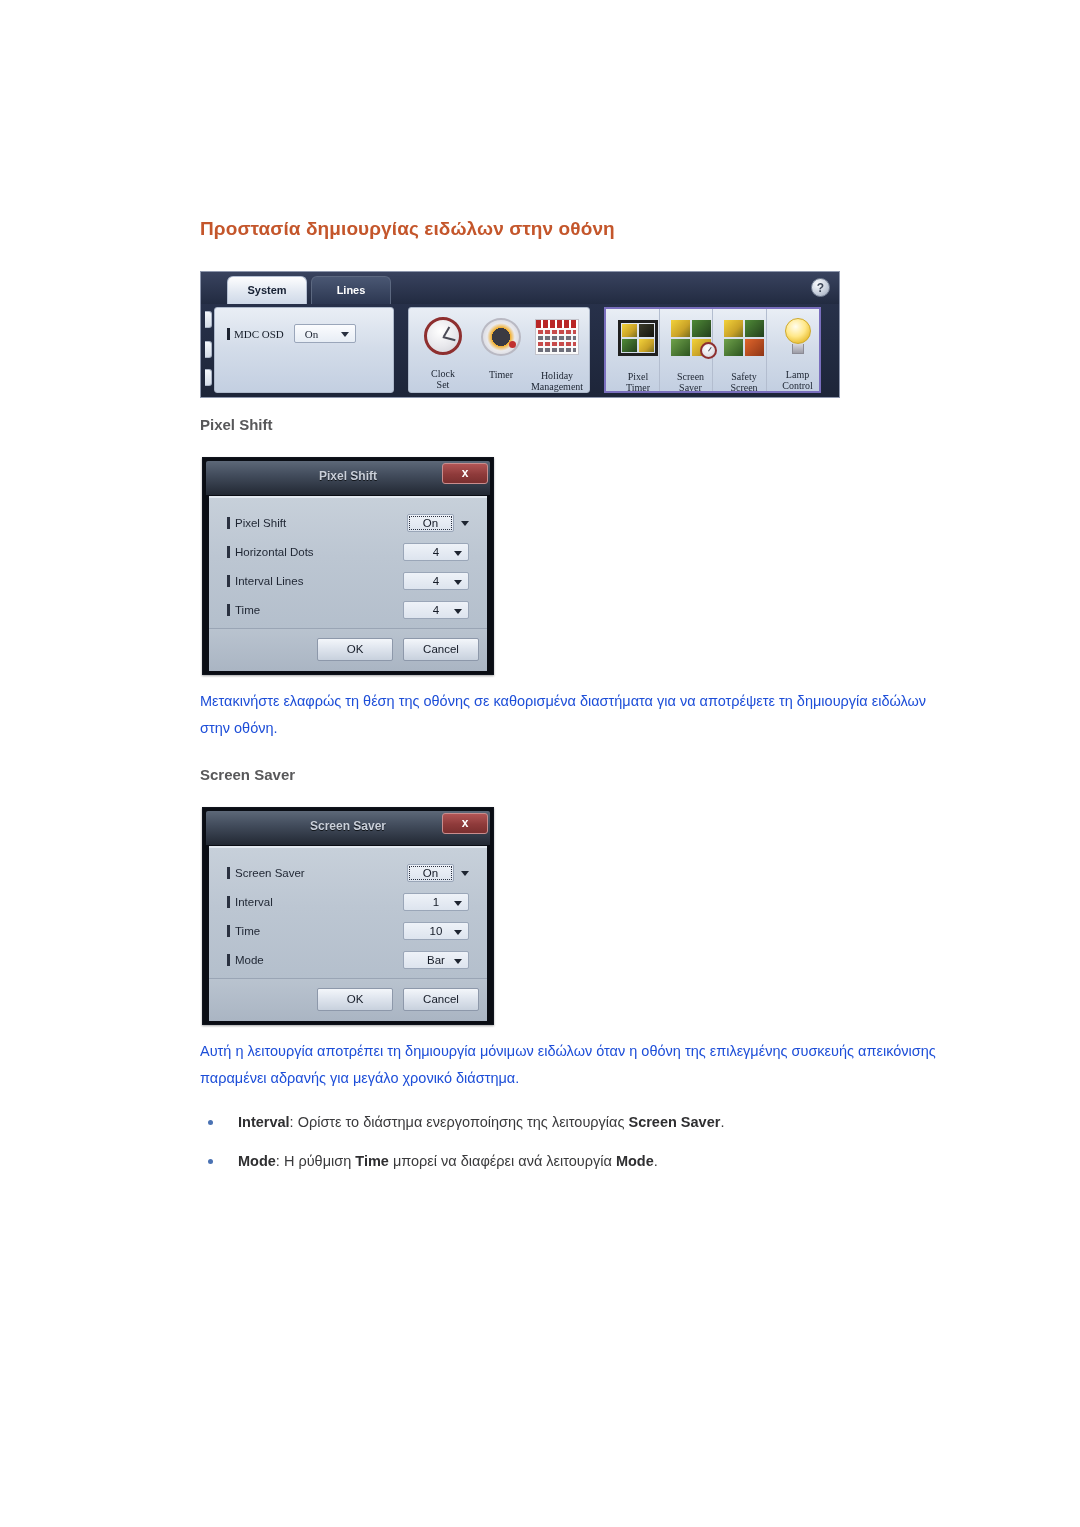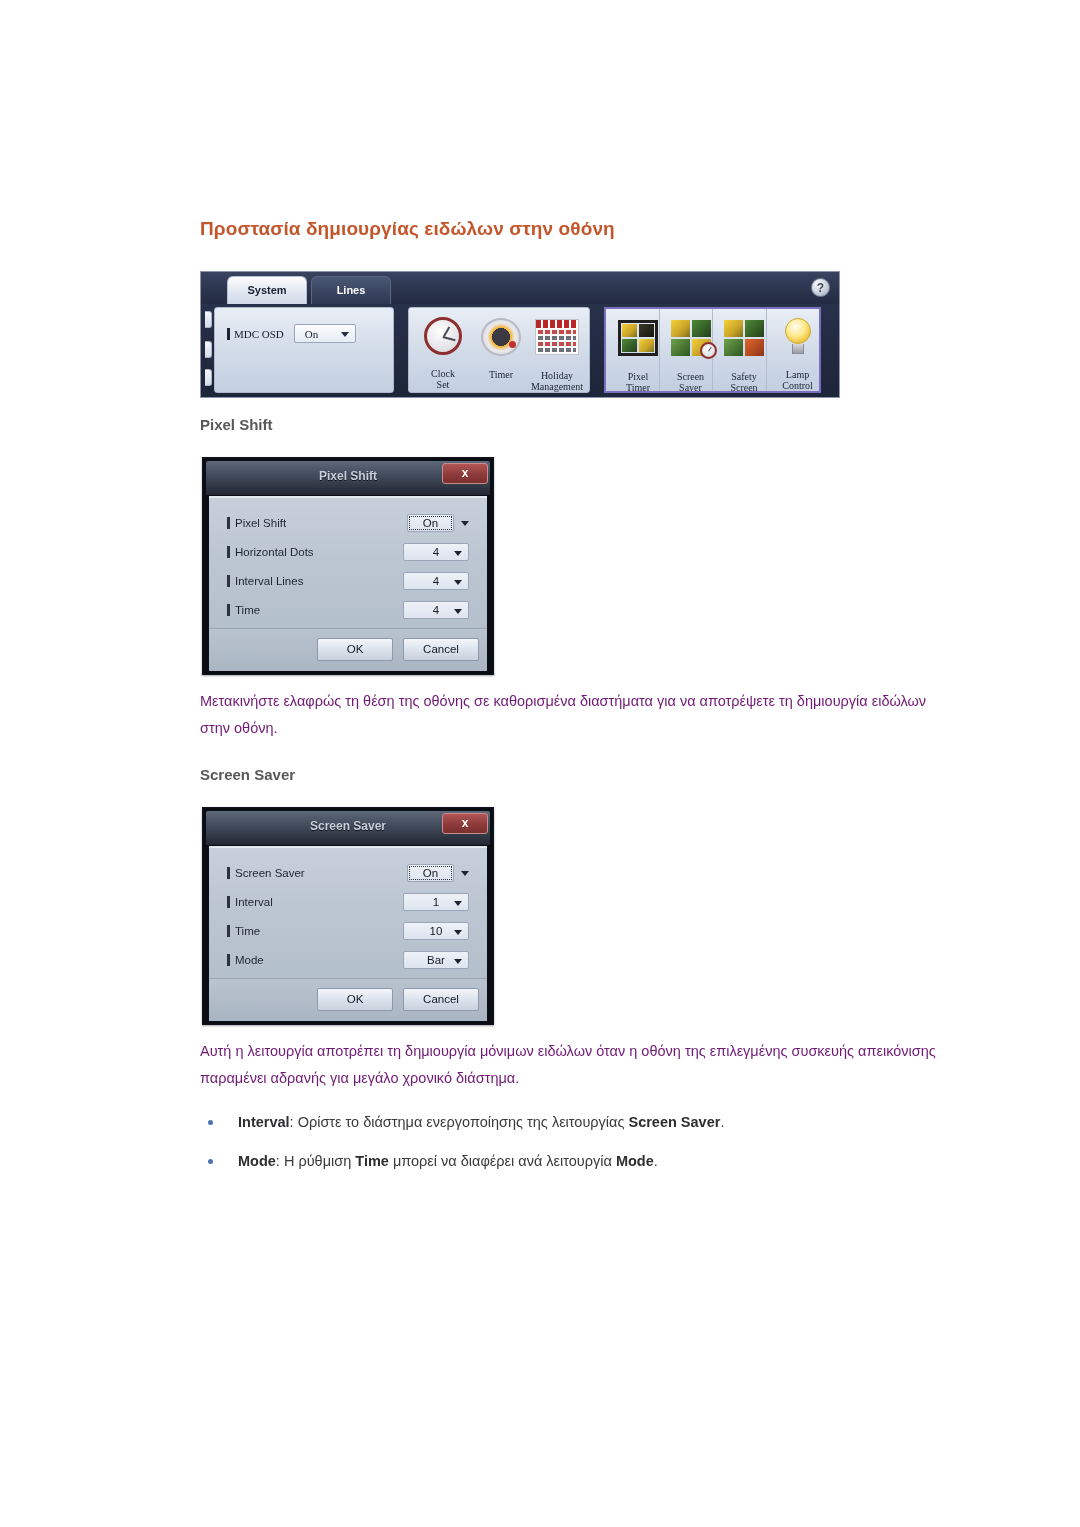--- a/index.html
+++ b/index.html
@@ -479,21 +479,21 @@
   .dbtn.ok { left: 108px; }
   .dbtn.cancel { left: 194px; }
 
   
   .para {
     position: absolute;
     left: 188px;
     width: 752px;
     font-size: 14.5px;
     line-height: 27px;
-    color: #701a75;
+    color: #1d4ed8;
   }
   .para.p1 { top: 688px; }
   .para.p2 { top: 1038px; }
 
   .bullets {
     position: absolute;
     left: 188px;
     top: 1110px;
     width: 760px;
   }

